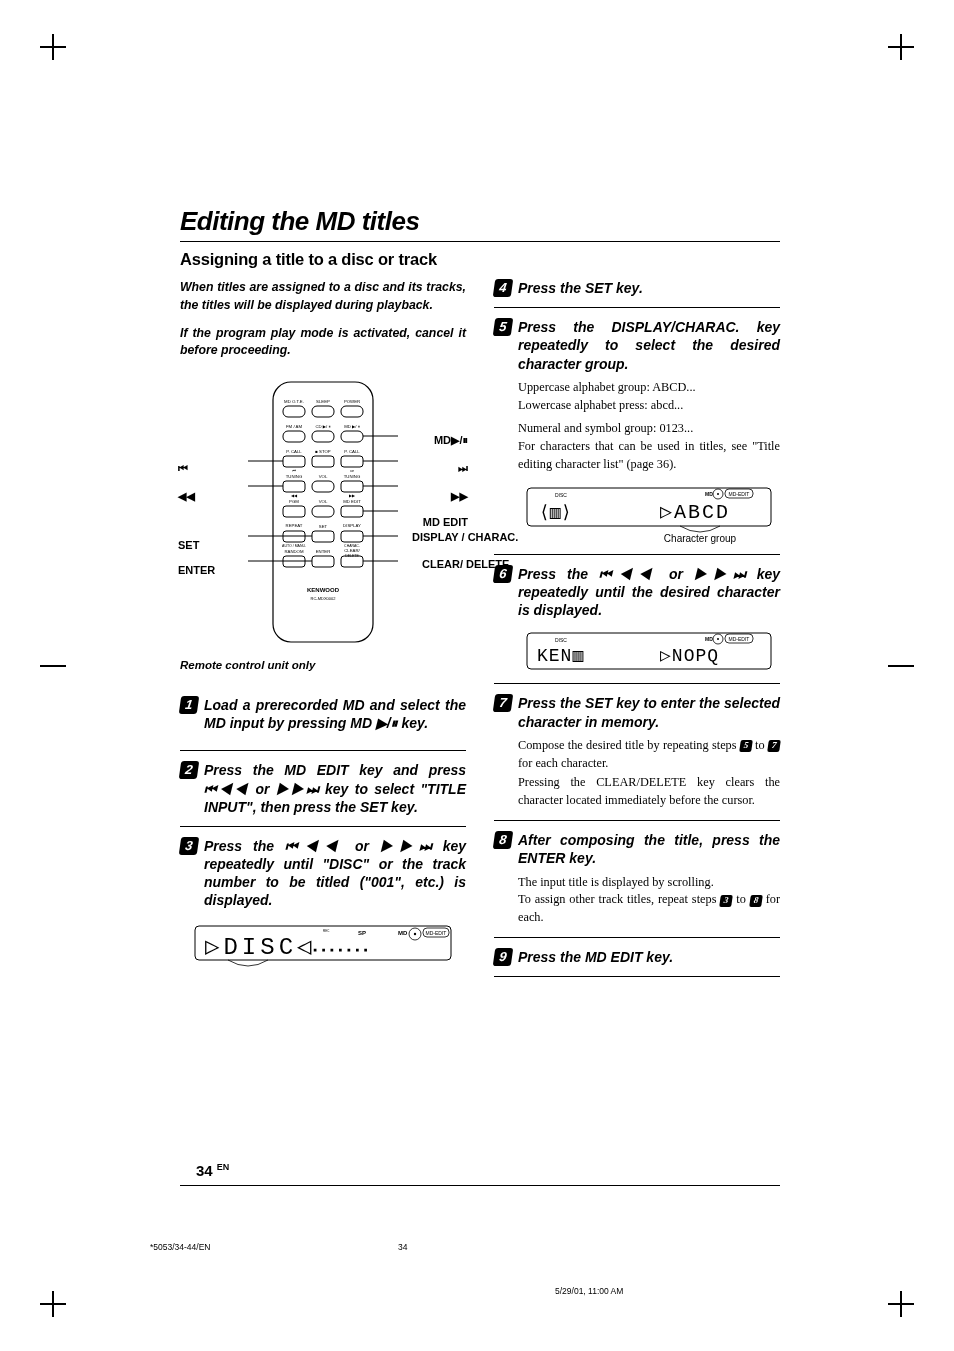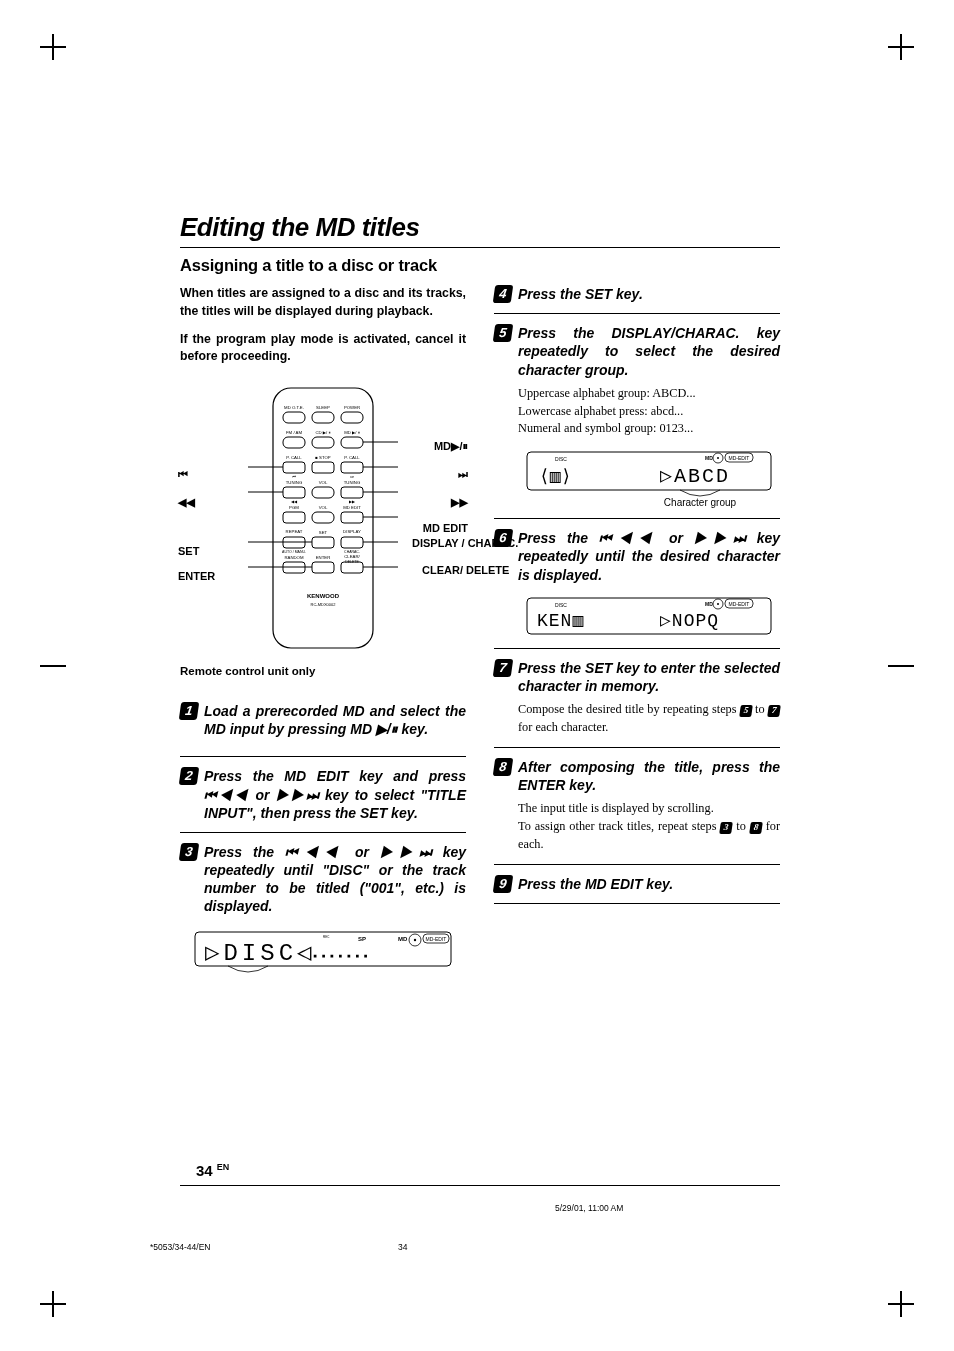--- a/index.html
+++ b/index.html
@@ -5,27 +5,27 @@
   * { margin:0; padding:0; box-sizing:border-box; }
   html,body { background:#fff; font-family: Arial, Helvetica, sans-serif; color:#000; }
   .page { position:relative; width:954px; height:1351px; margin:0 auto; background:#fff; }
   .crop { position:absolute; }
   .ctl,.ctr,.cbl,.cbr,.cml,.cmr { position:absolute; width:26px; height:26px; }
   .ctl{top:34px;left:40px;} .ctr{top:34px;right:40px;}
   .cbl{bottom:34px;left:40px;} .cbr{bottom:34px;right:40px;}
   .cml{top:665px;left:40px;} .cmr{top:665px;right:40px;}
   .crop .bar-v{width:2px;height:26px;background:#000;position:absolute;}
   .crop .bar-h{width:26px;height:2px;background:#000;position:absolute;}
-  .content { position:absolute; left:180px; top:212px; width:600px; }
+  .content { position:absolute; left:180px; top:206px; width:600px; }
   .title { font-family: Arial, Helvetica, sans-serif; font-weight:bold; font-style:italic; font-size:26px; letter-spacing:-0.5px; }
   .title-underline { border-bottom:1.5px solid #000; margin-top:4px; margin-bottom:8px; }
   .subtitle { font-weight:bold; font-size:16.5px; letter-spacing:-0.2px; margin-top:6px;}
   .cols { display:flex; gap:28px; margin-top:10px; }
   .col { width:286px; display:flex; flex-direction:column; }
-  .serif { font-family: Arial, Helvetica, sans-serif; font-size:12.3px; line-height:1.45; text-align:justify; }
+  .serif { font-family: Arial, Helvetica, sans-serif; font-size:12.3px; line-height:1.45; text-align:justify;font-style:italic; }
   .bold { font-weight:bold; }
   .step { margin:10px 0 8px 0; border-top:1px solid #000; padding-top:10px;}
   .step:first-of-type{border-top:none;}
   .step-head { font-weight:bold; font-style:italic; font-size:14px; line-height:1.3; text-align:justify; display:flex; }
   .step-num { display:inline-flex; min-width:18px; height:18px; background:#000; color:#fff; border-radius:3px; font-style:italic; font-weight:bold; font-size:13px; align-items:center; justify-content:center; margin-right:6px; transform:skewX(-8deg); flex-shrink:0;}
   .step-head-txt{flex:1;}
   .body-text { font-size:12.3px; line-height:1.45; margin-top:6px; margin-left:24px; font-family: Liberation Serif, serif; text-align:justify;}
   .remote-box { position:relative; width:160px; height:265px; margin:14px auto 8px; }
   .remote-svg { width:100%; height:100%; }
   .remote-label { position:absolute; font-size:11px; font-weight:bold; font-family: Arial, Helvetica, sans-serif; white-space:nowrap;}
@@ -223,21 +223,22 @@
             </div>
         </div>
         <hr class="sep">
         <div>
           <div class="step-head">
               <span class="step-num">5</span>
               <span class="step-head-txt">Press the DISPLAY/CHARAC. key repeatedly to select the desired character group.</span>
             </div>
           <p class="body-text">Uppercase alphabet group: ABCD...</p>
           <p class="body-text" style="margin-top:0">Lowercase alphabet press: abcd...</p>
-          <p class="body-text" style="margin-top:0">Numeral and symbol group: 0123...</p>
+          <p class="body-text" style="margin-top:6px">Numeral and symbol group: 0123...</p>
+          <p class="body-text" style="margin-top:0">For characters that can be used in titles, see "Title editing character list" (page 36).</p>
           <div class="display-fig" style="margin-left:24px">
             <svg class="display-svg" width="248" height="60" viewBox="0 0 248 60">
               <rect x="2" y="4" width="244" height="38" rx="4" fill="#fff" stroke="#000"></rect>
               <text x="30" y="13" font-size="5">DISC</text>
               <text x="14" y="34" font-family="Courier New, monospace" font-size="18">⟨▥⟩</text>
               <text x="135" y="34" font-family="Courier New, monospace" font-size="20" letter-spacing="2">▷ABCD</text>
               <text x="180" y="12" font-size="5" font-weight="bold">MD</text>
               <g transform="translate(188,5)">
                   <path d="M0 5 A5 5 0 1 1 10 5 A5 5 0 1 1 0 5" fill="none" stroke="#000" stroke-width="0.8"></path>
                   <circle cx="5" cy="5" r="1" fill="#000"></circle>
@@ -273,20 +274,21 @@
         </div>
         <hr class="sep">
         <div>
           <div class="step-head">
               <span class="step-num">7</span>
               <span class="step-head-txt">Press the SET key to enter the selected character in memory.</span>
             </div>
           <p class="body-text">
             <span>Compose the desired title by repeating steps </span><span class="small-ref">5</span><span> to </span><span class="small-ref">7</span><span> for each character.</span>
           </p>
+          <p class="body-text" style="margin-top:2px">Pressing the CLEAR/DELETE key clears the character located immediately before the cursor.</p>
         </div>
         <hr class="sep">
         <div>
           <div class="step-head">
               <span class="step-num">8</span>
               <span class="step-head-txt">After composing the title, press the ENTER key.</span>
             </div>
           <p class="body-text">The input title is displayed by scrolling.</p>
           <p class="body-text" style="margin-top:0">
             <span>To assign other track titles, repeat steps </span><span class="small-ref">3</span><span> to </span><span class="small-ref">8</span><span> for each.</span>
@@ -304,15 +306,15 @@
     </div>
   </div>
 
   <div class="footer-line" style="top:1185px"></div>
   <div class="pageno" style="top:1162px">
     <span>34</span> <span class="en">EN</span>
   </div>
 
   <div class="tiny" style="left:150px;top:1242px">*5053/34-44/EN</div>
   <div class="tiny" style="left:398px;top:1242px">34</div>
-  <div class="tiny" style="left:555px;top:1203px">5/29/01, 11:00 AM</div>
+  <div class="tiny" style="left:555px;top:1286px">5/29/01, 11:00 AM</div>
 
 </div>
 
 </body></html>

